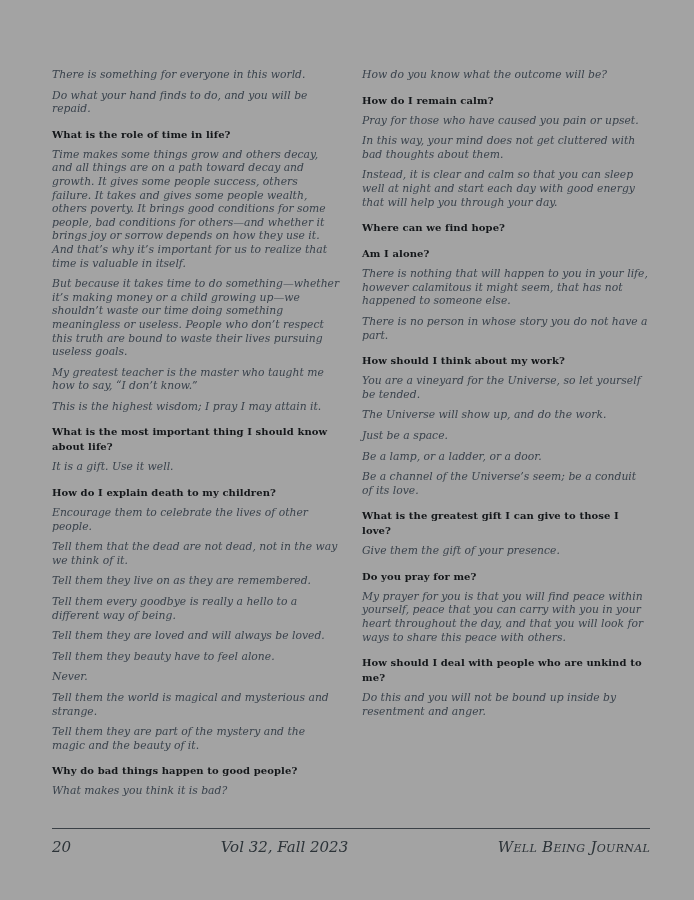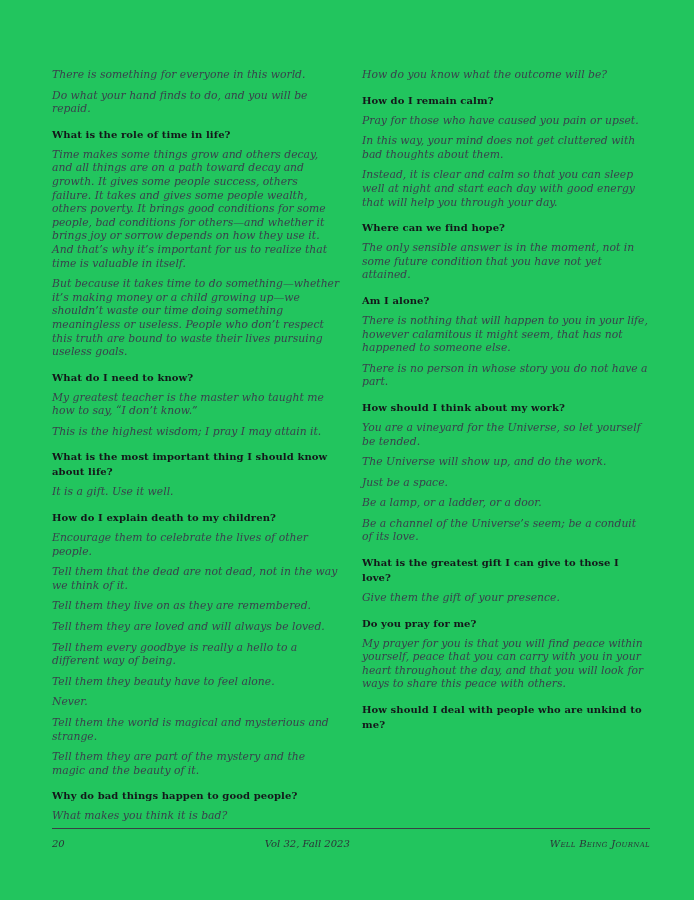--- a/index.html
+++ b/index.html
@@ -1,21 +1,21 @@
 <!DOCTYPE html>
 <html><head>
 <meta charset="utf-8">
 <style>
   html, body { margin: 0; padding: 0; }
   body { background: #c5dfef; }
   .page {
     position: relative;
     width: 694px;
     height: 900px;
-    background: #22c55e;
+    background: #a3a3a3;
     font-family: "DejaVu Serif", "Liberation Serif", serif;
     overflow: hidden;
     box-sizing: border-box;
   }
   .columns {
     position: absolute;
     top: 66px;
     left: 52px;
     right: 44px;
     display: flex;
@@ -42,77 +42,76 @@
   .footer {
     position: absolute;
     left: 52px;
     right: 44px;
     top: 828px;
     border-top: 1.5px solid #3a4046;
     padding-top: 9px;
     display: flex;
     justify-content: space-between;
     align-items: baseline;
-    font-size: 10px;
+    font-size: 15px;
     font-style: italic;
     color: #2c3338;
   }
   .footer .journal { font-variant: small-caps; letter-spacing: 0.3px; }
 </style>
 </head>
 <body>
 
 <div class="page">
   <div class="columns">
     <div class="col">
         <p class="a">There is something for everyone in this world.</p>
         <p class="a">Do what your hand finds to do, and you will be repaid.</p>
         <h3 class="q">What is the role of time in life?</h3>
         <p class="a">Time makes some things grow and others decay, and all things are on a path toward decay and growth. It gives some people success, others failure. It takes and gives some people wealth, others poverty. It brings good conditions for some people, bad conditions for others—and whether it brings joy or sorrow depends on how they use it. And that’s why it’s important for us to realize that time is valuable in itself.</p>
         <p class="a">But because it takes time to do something—whether it’s making money or a child growing up—we shouldn’t waste our time doing something meaningless or useless. People who don’t respect this truth are bound to waste their lives pursuing useless goals.</p>
-        <h3 class="q">What do I need to know?</h3>
         <p class="a">My greatest teacher is the master who taught me how to say, “I don’t know.”</p>
         <p class="a">This is the highest wisdom; I pray I may attain it.</p>
         <h3 class="q">What is the most important thing I should know about life?</h3>
         <p class="a">It is a gift. Use it well.</p>
         <h3 class="q">How do I explain death to my children?</h3>
         <p class="a">Encourage them to celebrate the lives of other people.</p>
         <p class="a">Tell them that the dead are not dead, not in the way we think of it.</p>
         <p class="a">Tell them they live on as they are remembered.</p>
+        <p class="a">Tell them every goodbye is really a hello to a different way of being.</p>
         <p class="a">Tell them they are loved and will always be loved.</p>
-        <p class="a">Tell them every goodbye is really a hello to a different way of being.</p>
         <p class="a">Tell them they beauty have to feel alone.</p>
         <p class="a">Never.</p>
         <p class="a">Tell them the world is magical and mysterious and strange.</p>
         <p class="a">Tell them they are part of the mystery and the magic and the beauty of it.</p>
         <h3 class="q">Why do bad things happen to good people?</h3>
         <p class="a">What makes you think it is bad?</p>
       </div>
     <div class="col">
         <p class="a">How do you know what the outcome will be?</p>
         <h3 class="q">How do I remain calm?</h3>
         <p class="a">Pray for those who have caused you pain or upset.</p>
         <p class="a">In this way, your mind does not get cluttered with bad thoughts about them.</p>
         <p class="a">Instead, it is clear and calm so that you can sleep well at night and start each day with good energy that will help you through your day.</p>
         <h3 class="q">Where can we find hope?</h3>
-        <p class="a">The only sensible answer is in the moment, not in some future condition that you have not yet attained.</p>
         <h3 class="q">Am I alone?</h3>
         <p class="a">There is nothing that will happen to you in your life, however calamitous it might seem, that has not happened to someone else.</p>
         <p class="a">There is no person in whose story you do not have a part.</p>
         <h3 class="q">How should I think about my work?</h3>
         <p class="a">You are a vineyard for the Universe, so let yourself be tended.</p>
         <p class="a">The Universe will show up, and do the work.</p>
         <p class="a">Just be a space.</p>
         <p class="a">Be a lamp, or a ladder, or a door.</p>
         <p class="a">Be a channel of the Universe’s seem; be a conduit of its love.</p>
         <h3 class="q">What is the greatest gift I can give to those I love?</h3>
         <p class="a">Give them the gift of your presence.</p>
         <h3 class="q">Do you pray for me?</h3>
         <p class="a">My prayer for you is that you will find peace within yourself, peace that you can carry with you in your heart throughout the day, and that you will look for ways to share this peace with others.</p>
         <h3 class="q">How should I deal with people who are unkind to me?</h3>
+        <p class="a">Do this and you will not be bound up inside by resentment and anger.</p>
       </div>
   </div>
   <div class="footer">
     <span class="pagenum">20</span>
     <span class="volume">Vol 32, Fall 2023</span>
     <span class="journal">Well Being Journal</span>
   </div>
 </div>
 
 </body></html>

